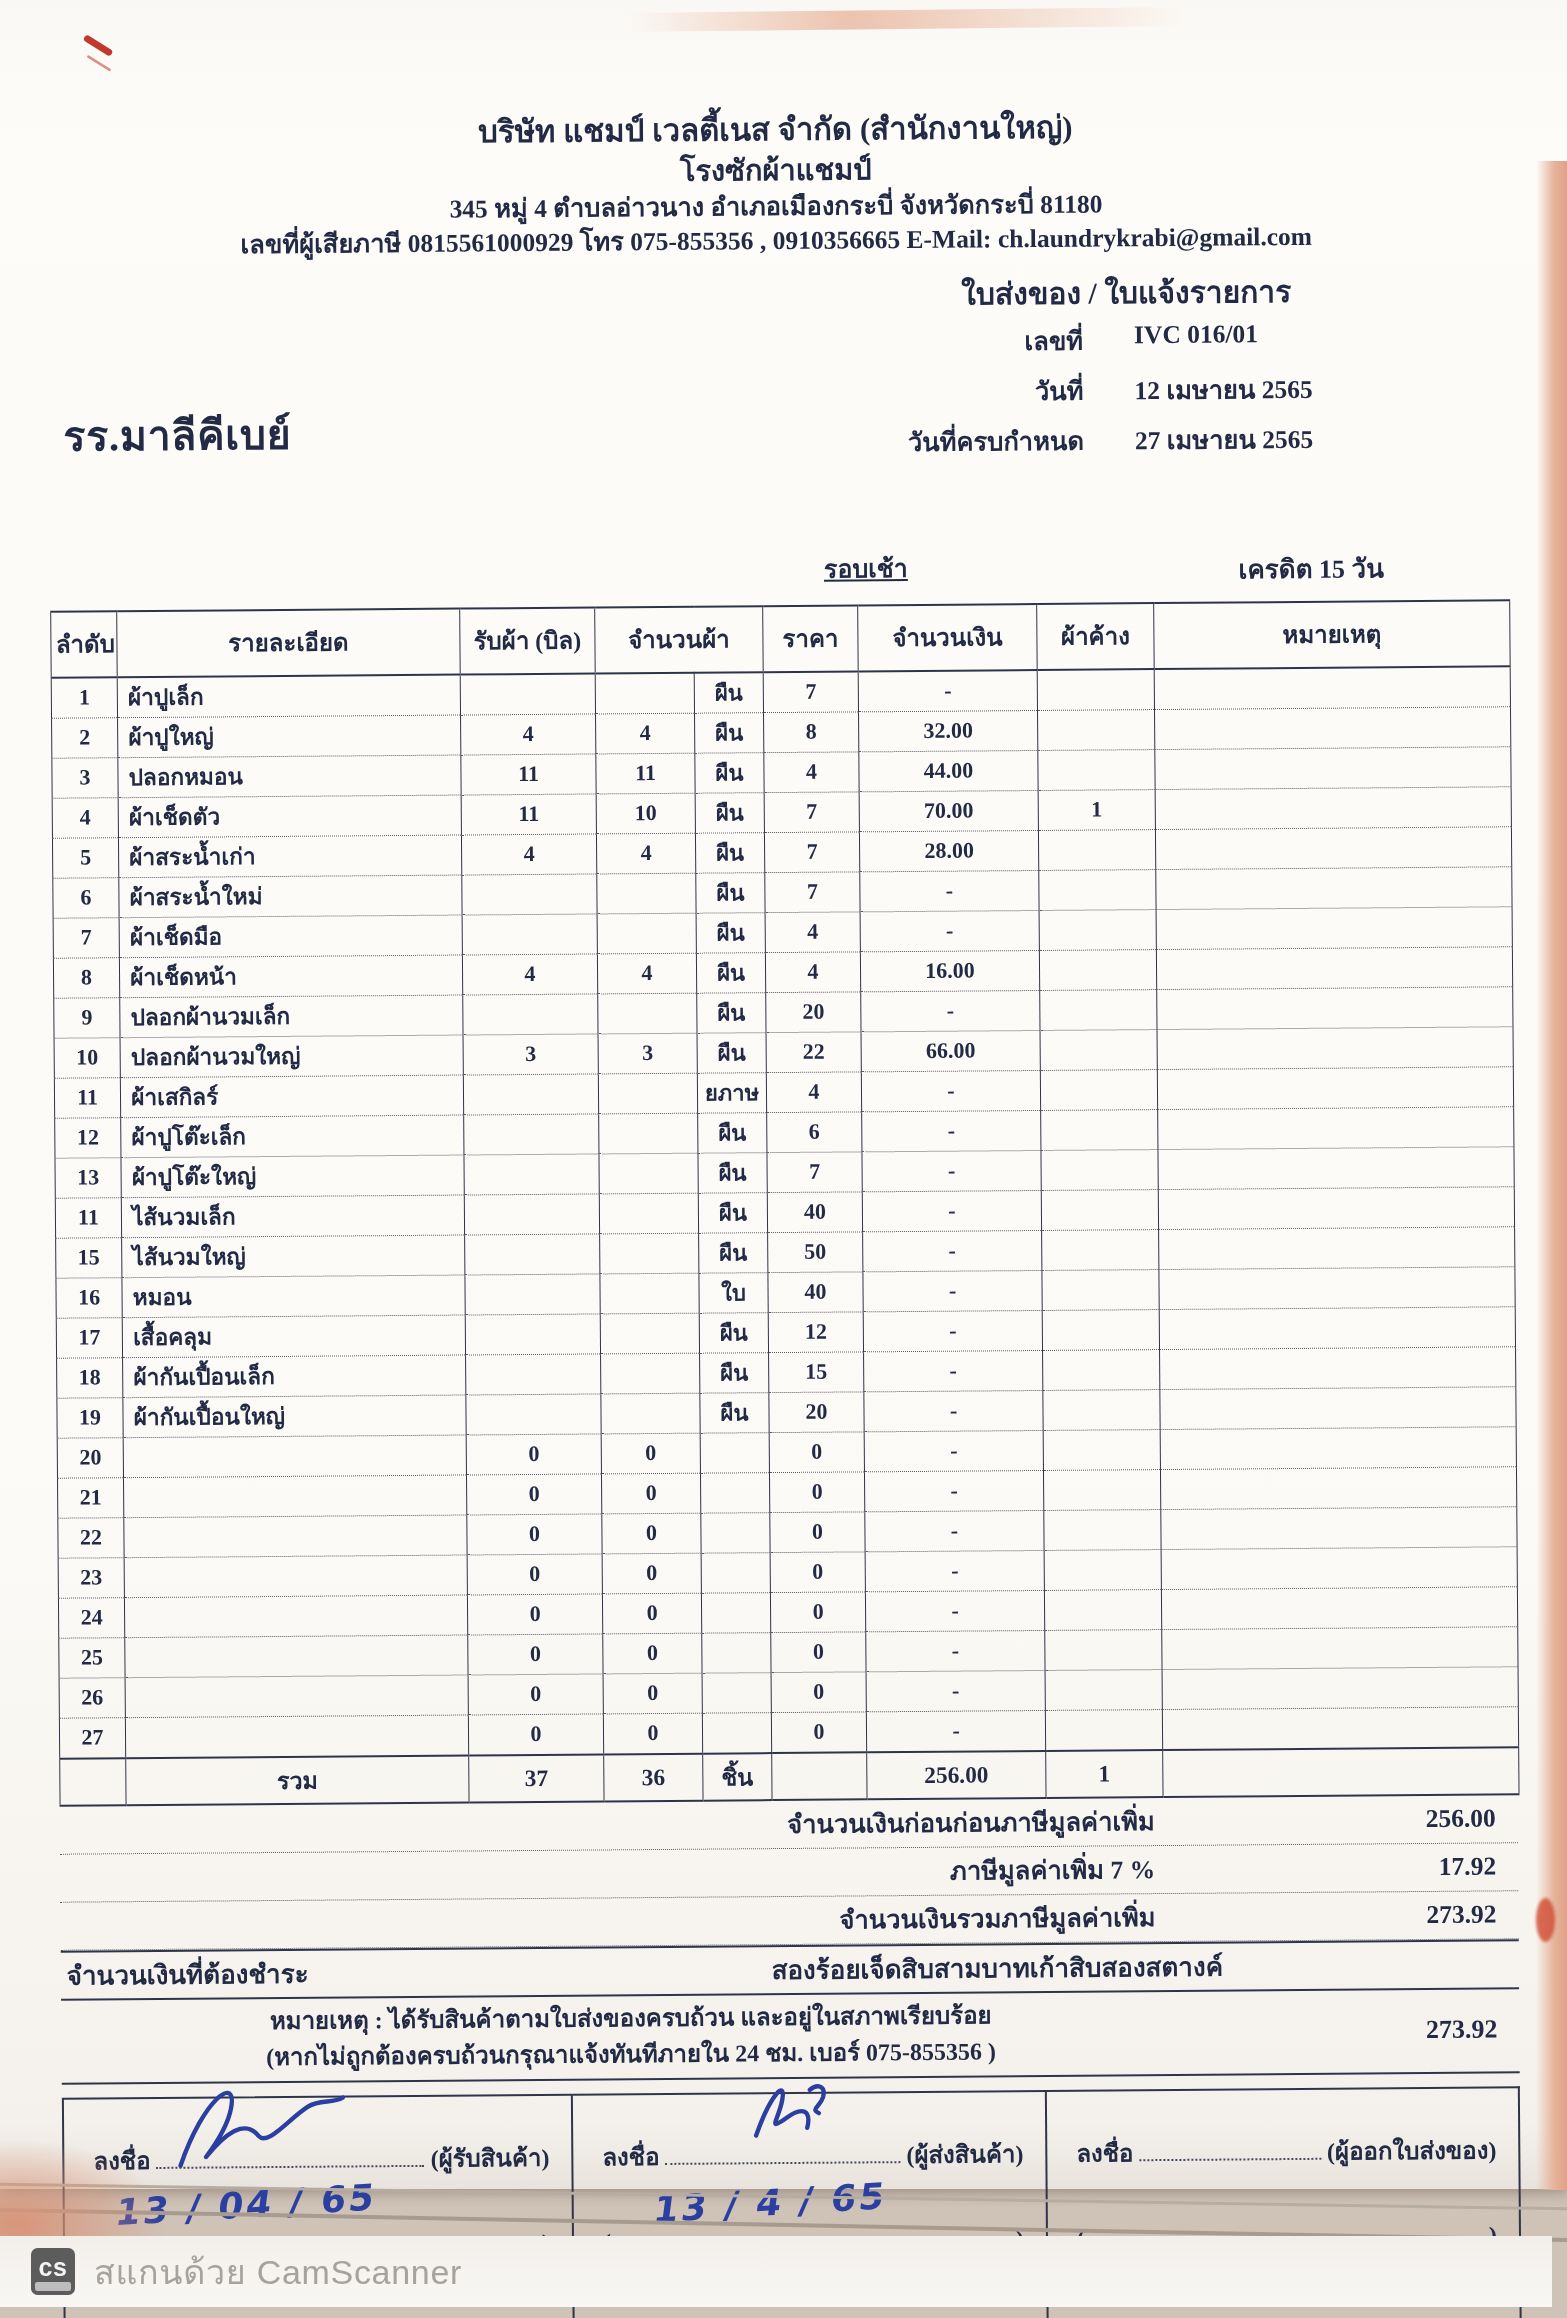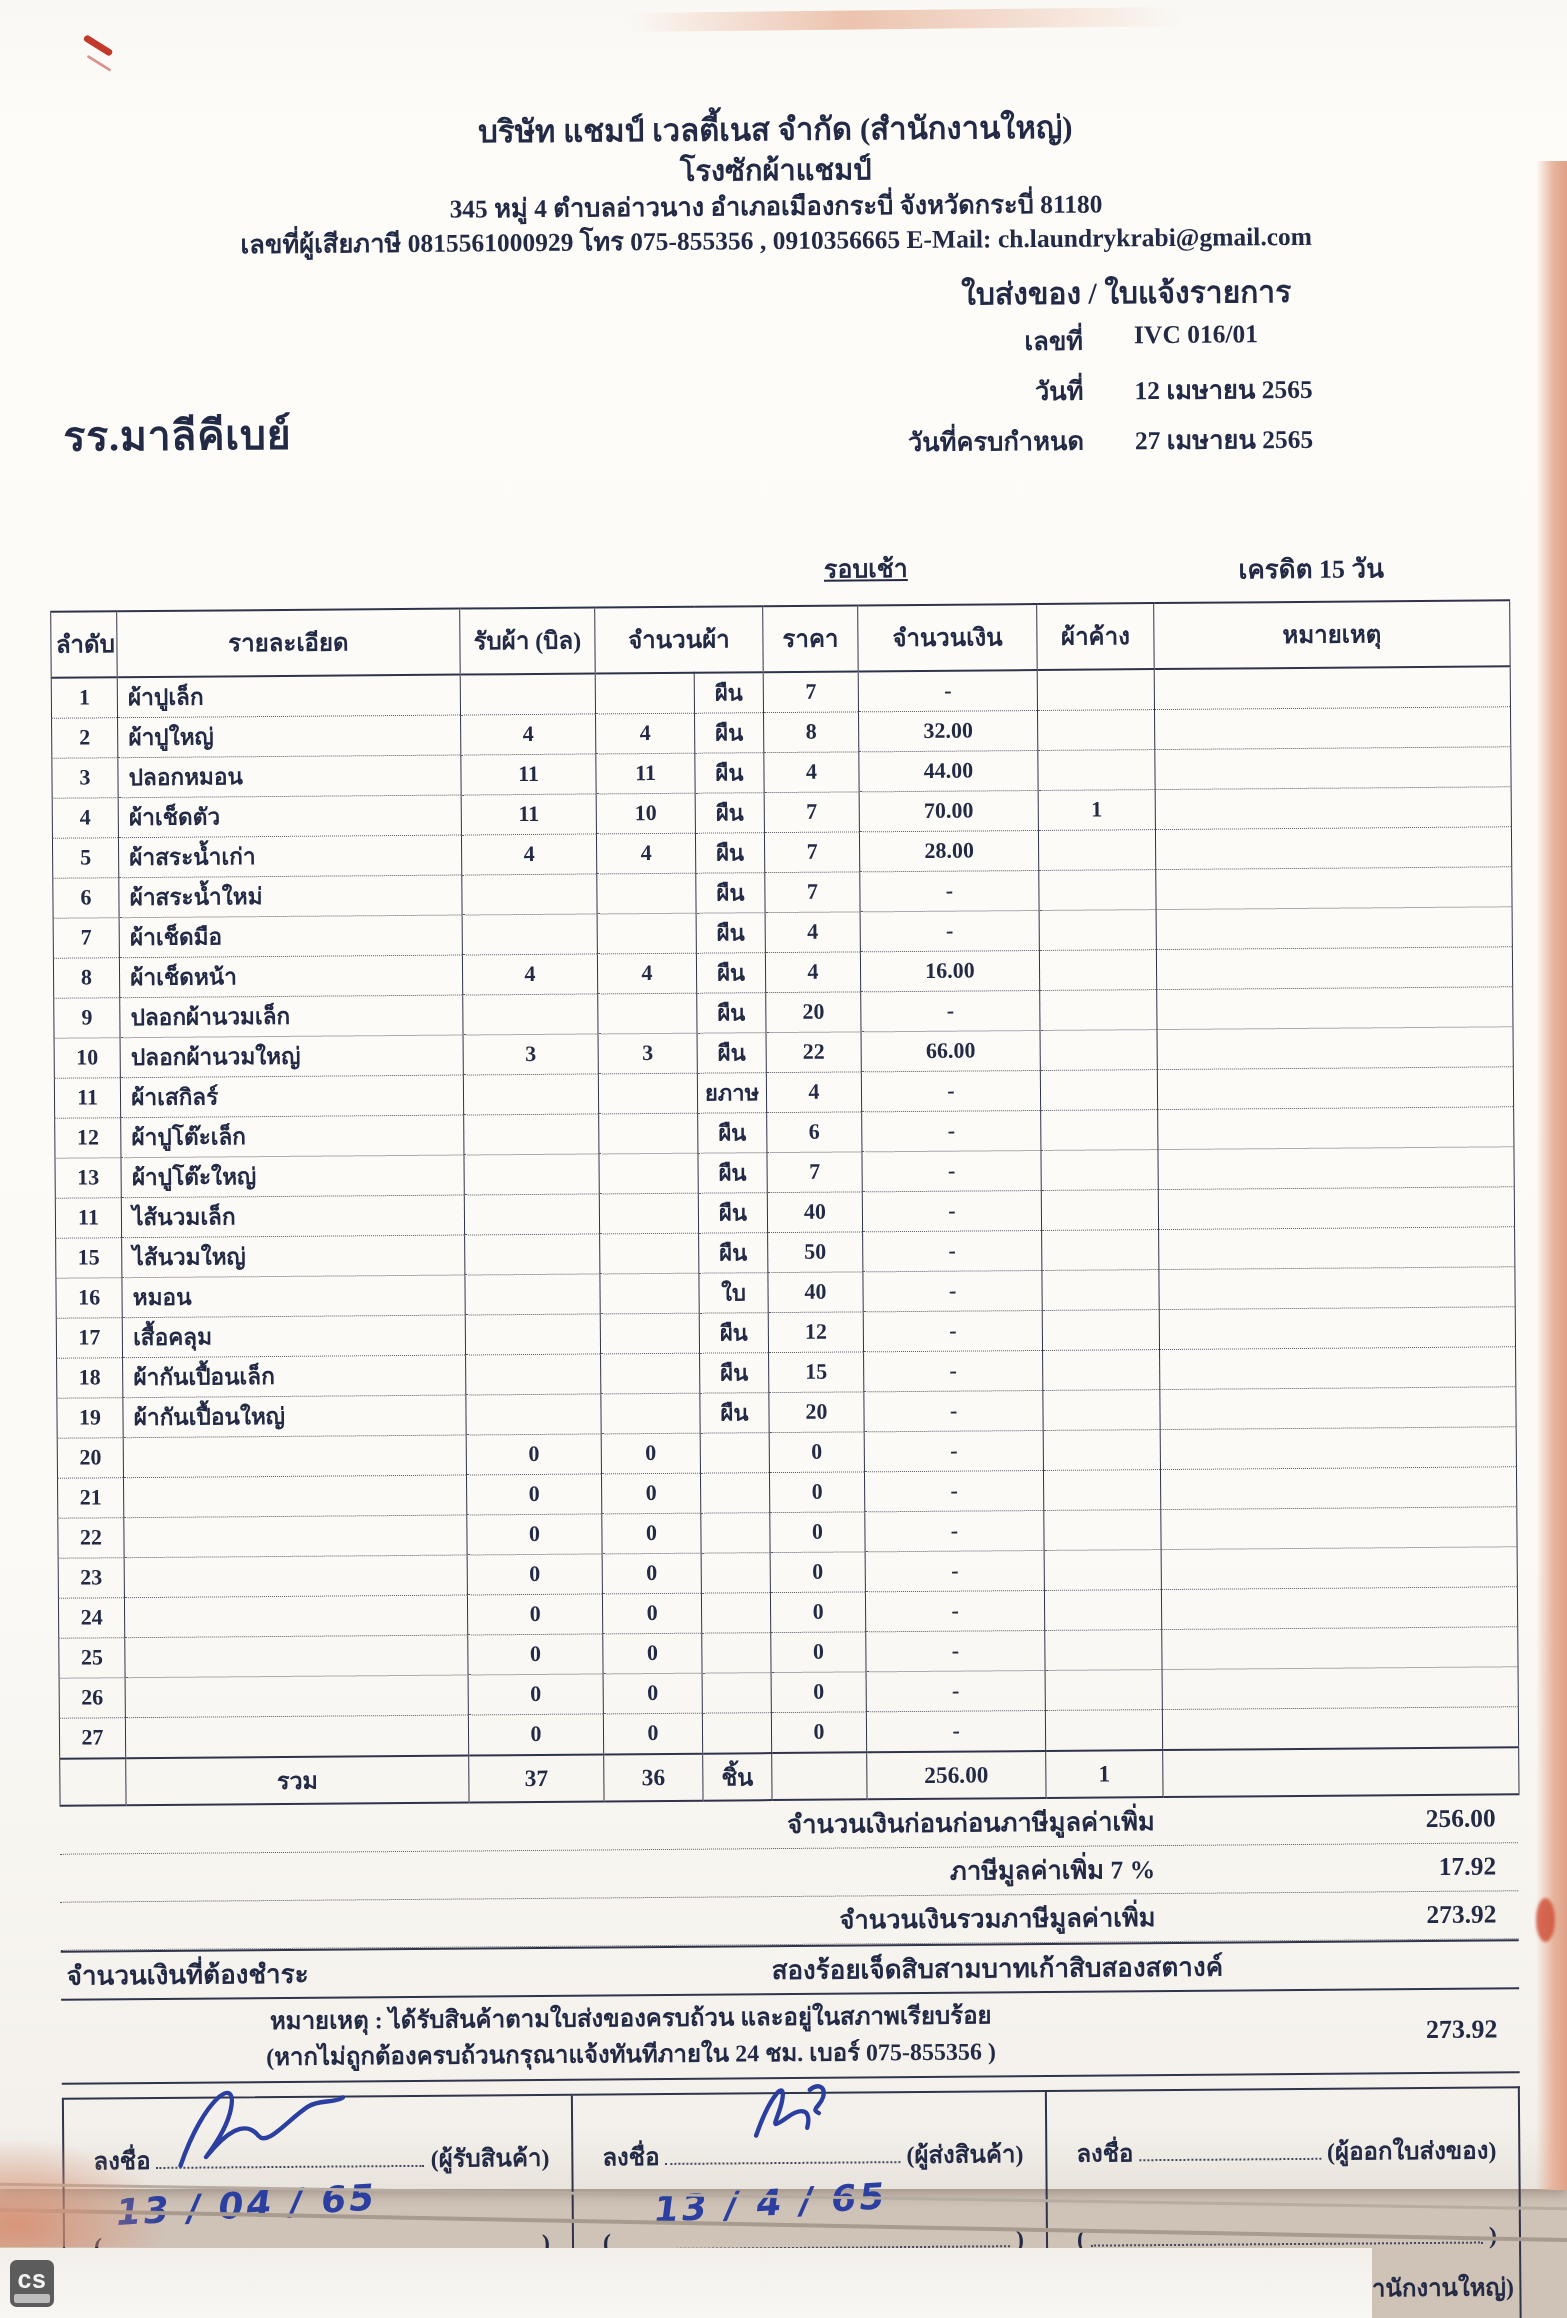--- a/index.html
+++ b/index.html
@@ -35,23 +35,23 @@
     background:#cf4a33;border-radius:50%;filter:blur(1.5px);opacity:.8;
   }
   .sheet-edge-1{position:absolute;left:0;top:2195px;width:1568px;height:2.9px;background:#b7aca1;transform:rotate(.9deg);}
   .sheet-edge-2{position:absolute;left:0;top:2223px;width:1568px;height:3.6px;background:#a79a8e;transform:rotate(1.1deg);}
   .corner-pink{
     position:absolute;left:0;top:2138px;width:168px;height:109px;
     background:radial-gradient(ellipse at 10% 80%,#d89579 0%,rgba(216,149,121,0) 70%);
   }
   
   .cs-footer{
-    position:absolute;left:0;bottom:0;width:1372px;height:71px;
+    position:absolute;left:0;bottom:12px;width:1552px;height:71px;
     background:linear-gradient(180deg,#f2efeb,#f9f7f4);
-    display:flex;align-items:center;gap:19px;padding-left:10px;box-sizing:border-box;
+    display:flex;align-items:center;gap:19px;padding-left:31px;box-sizing:border-box;
     font-family:"Liberation Sans","DejaVu Sans",sans-serif;
   }
   .cs-logo{
     width:44px;height:47px;background:#5c5c5c;border-radius:6.6px;position:relative;
     display:flex;align-items:center;justify-content:center;flex:0 0 auto;
   }
   .cs-logo span{color:#f4f4f4;font-size:25px;font-weight:bold;letter-spacing:0.7px;margin-top:-7.3px;}
   .cs-logo::after{content:"";position:absolute;left:4.4px;right:4.4px;bottom:3.6px;height:9.5px;background:#bdbdbd;border-radius:2.2px;}
   .cs-text{color:#a7a29c;font-size:34px;letter-spacing:0.7px;}
   
@@ -590,16 +590,17 @@
   <div class="edge-right"></div>
   <div class="red-blob"></div>
   <div class="sheet-edge-1"></div>
   <div class="sheet-edge-2"></div>
   <div class="corner-pink"></div>
 
   <div class="cs-footer">
     <div class="cs-logo">
       <span>cs</span>
     </div>
+    <div class="cs-text">สแกนด้วย CamScanner</div>
   </div>
 
 </div>
 
 
 </body></html>

